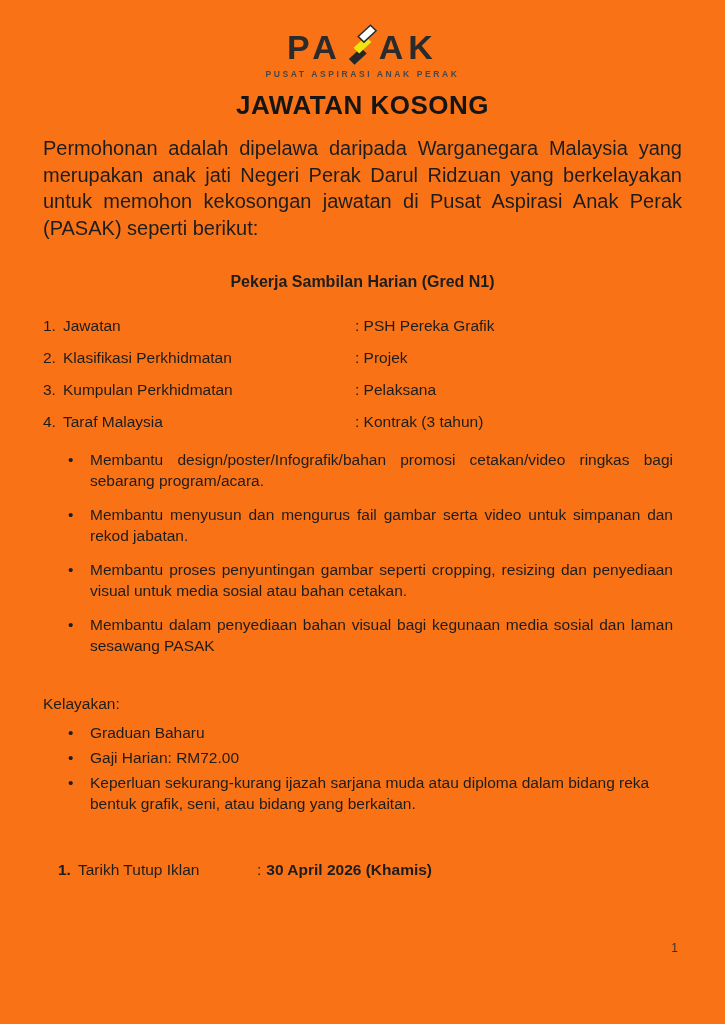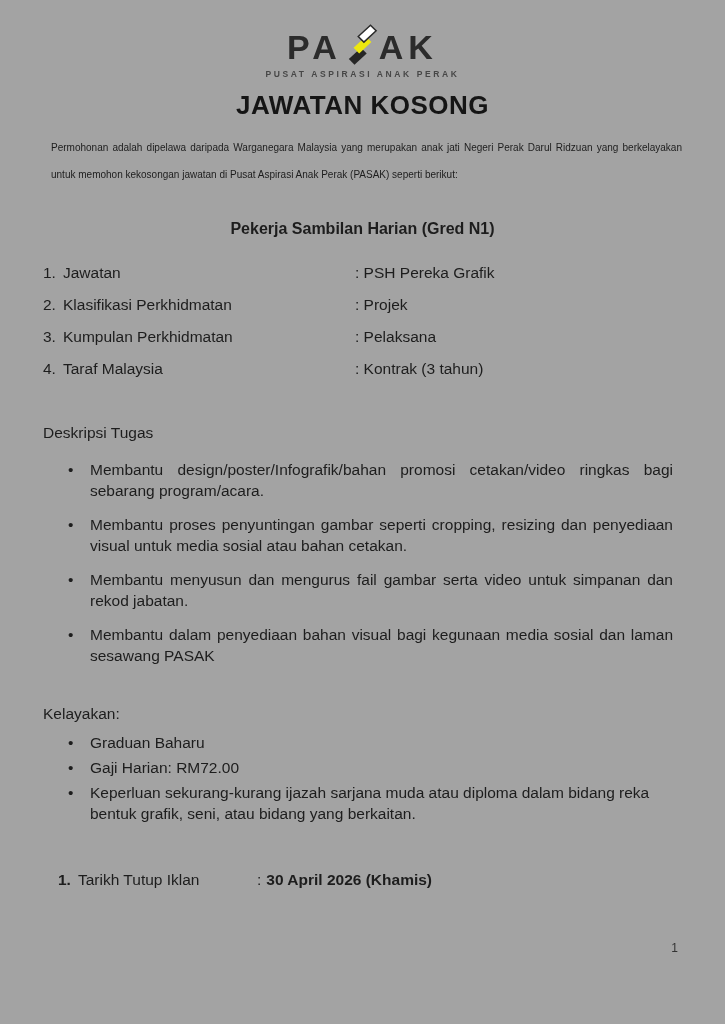--- a/index.html
+++ b/index.html
@@ -10,21 +10,21 @@
     background: #ffffff;
     font-family: "Liberation Sans", "DejaVu Sans", sans-serif;
     color: #1d1d1d;
     overflow: hidden;
   }
   .page {
     position: relative;
     width: 725px;
     height: 1024px;
     padding: 26px 43px 0 43px;
-    background: #a3a3a3;
+    background: #f97316;
   }
 
   
   .logo-block { text-align: center; }
   .logo-row {
     display: flex;
     align-items: center;
     justify-content: center;
     height: 40px;
   }
@@ -51,25 +51,24 @@
     text-align: center;
     font-size: 26px;
     font-weight: bold;
     letter-spacing: 0.5px;
     color: #151515;
   }
 
   
   .intro {
     margin-top: 14px;
-    font-size: 10px;
+    font-size: 20px;
     line-height: 26.5px;
     text-align: justify;
     text-align-last: left;
-    margin-left: 8px;
   }
 
   
   .pos-heading {
     margin-top: 32px;
     text-align: center;
     font-size: 16px;
     font-weight: bold;
   }
   .details { margin-top: 24px; }
@@ -184,25 +183,24 @@
       <span class="d-label">Kumpulan Perkhidmatan</span>
       <span class="d-value">: Pelaksana</span>
     </div>
     <div class="detail-row">
       <span class="d-num">4.</span>
       <span class="d-label">Taraf Malaysia</span>
       <span class="d-value">: Kontrak (3 tahun)</span>
     </div>
   </div>
 
-  <div class="section-label">Deskripsi Tugas</div>
   <ul class="bullets">
     <li>Membantu design/poster/Infografik/bahan promosi cetakan/video ringkas bagi sebarang program/acara.</li>
+    <li>Membantu menyusun dan mengurus fail gambar serta video untuk simpanan dan rekod jabatan.</li>
     <li>Membantu proses penyuntingan gambar seperti cropping, resizing dan penyediaan visual untuk media sosial atau bahan cetakan.</li>
-    <li>Membantu menyusun dan mengurus fail gambar serta video untuk simpanan dan rekod jabatan.</li>
     <li class="tight">Membantu dalam penyediaan bahan visual bagi kegunaan media sosial dan laman sesawang PASAK</li>
   </ul>
 
   <div class="quals-heading">Kelayakan:</div>
   <ul class="bullets quals">
     <li>Graduan Baharu</li>
     <li>Gaji Harian: RM72.00</li>
     <li>Keperluan sekurang-kurang ijazah sarjana muda atau diploma dalam  bidang reka bentuk grafik, seni, atau bidang yang berkaitan.</li>
   </ul>
 

